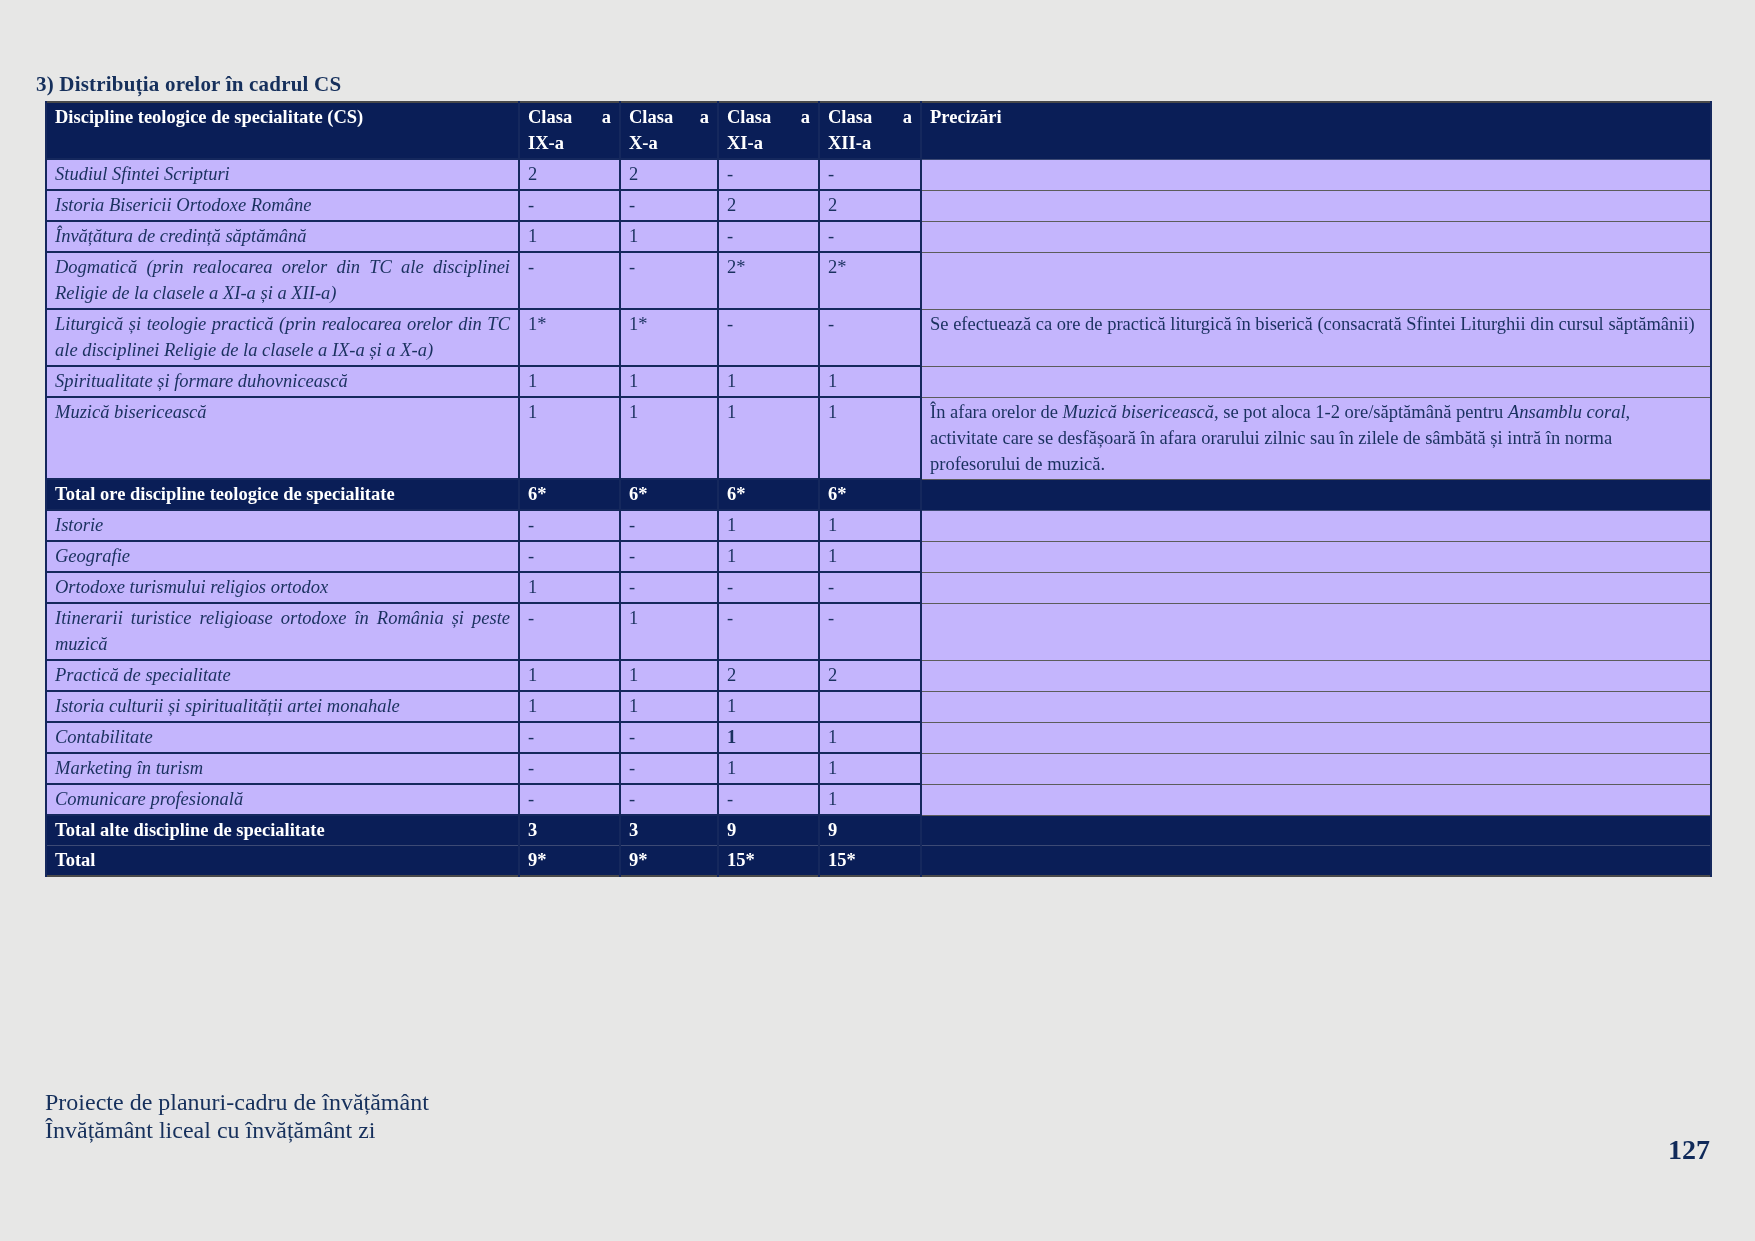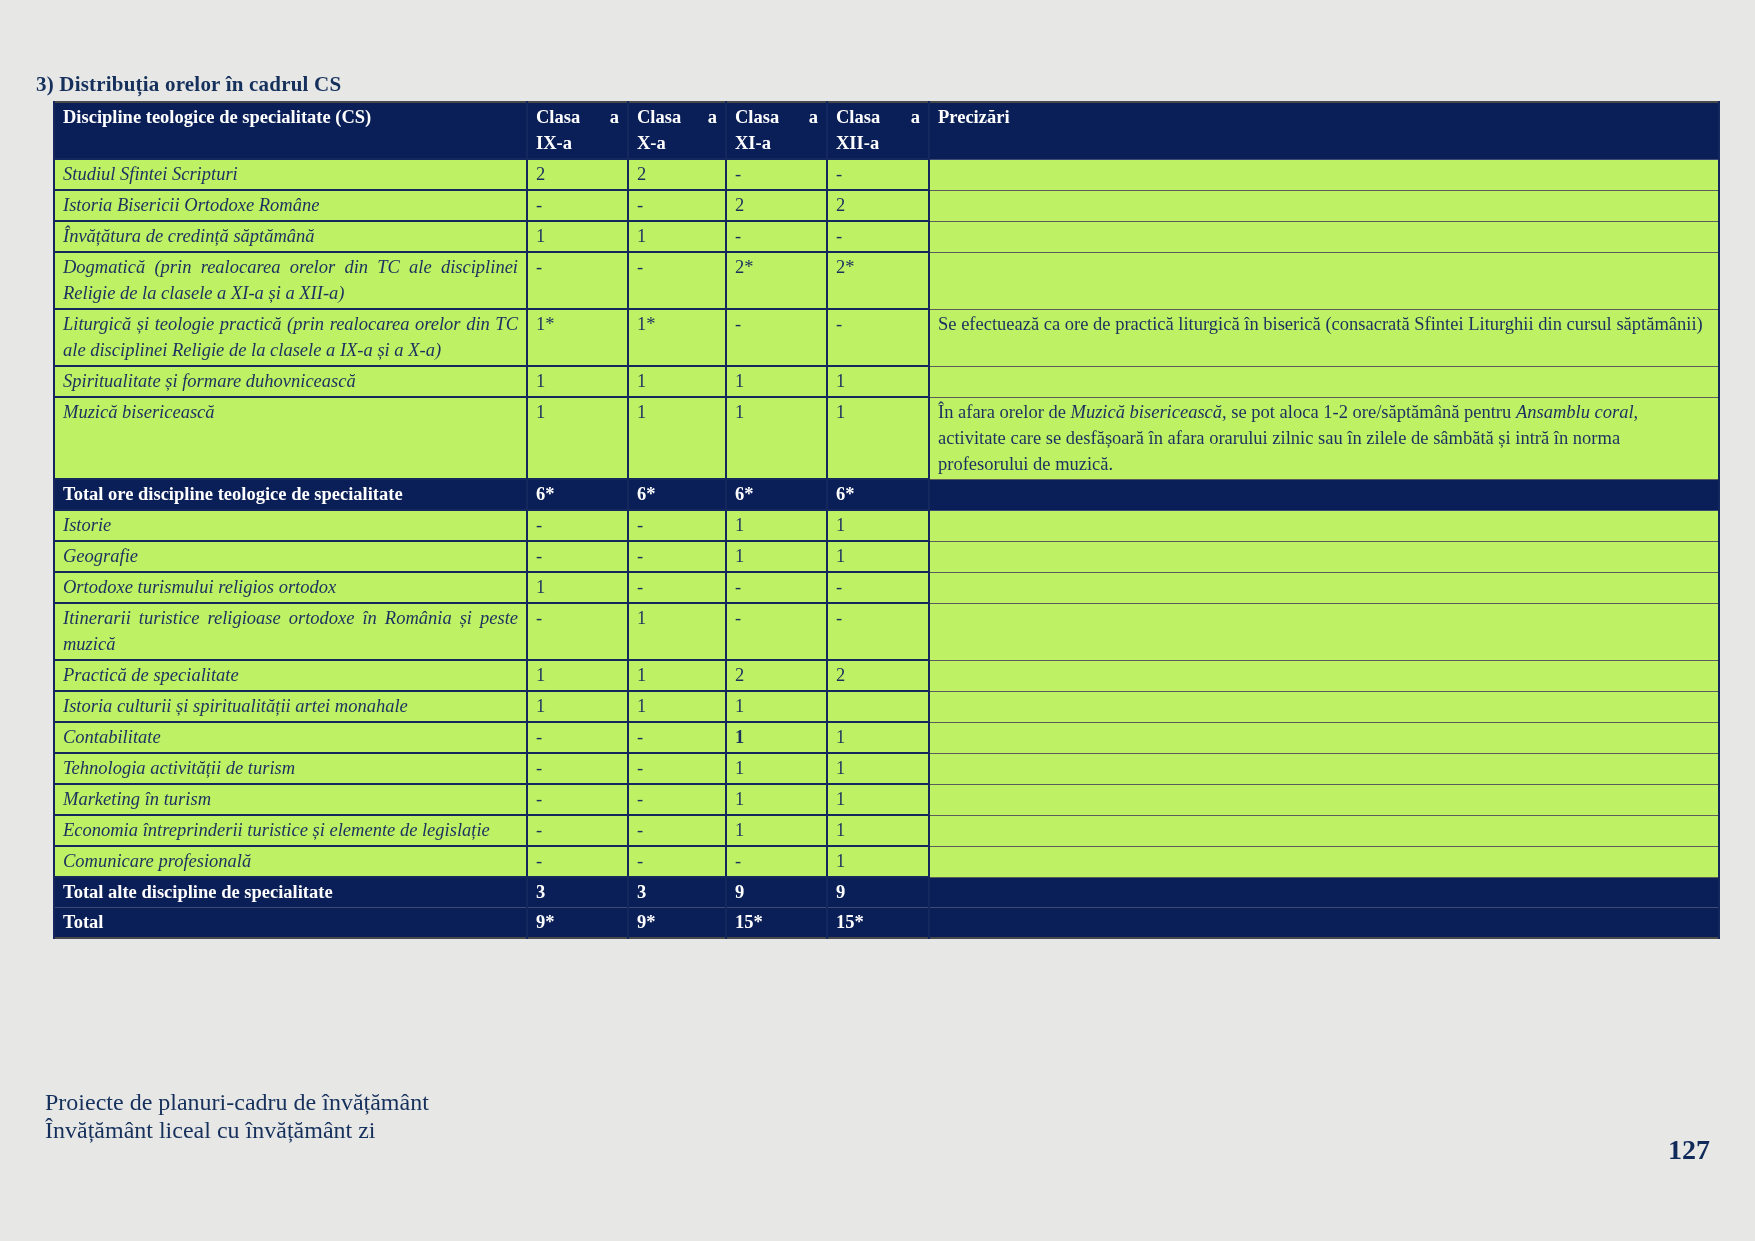--- a/index.html
+++ b/index.html
@@ -9,21 +9,21 @@
     font-family:"Liberation Serif","DejaVu Serif",serif;
     color:#1a315f;
   }
   .doc-title{
     position:absolute;left:36px;top:72px;
     font-size:21px;font-weight:bold;color:#16305c;letter-spacing:.2px;
   }
   table.cs{
     position:absolute;left:45px;top:101px;width:1665px;
     border-collapse:collapse;table-layout:fixed;
-    background:#bef264;border:2px solid #4a4a4a;margin-left:8px;
+    background:#c4b5fd;border:2px solid #4a4a4a;
   }
   td{
     border:2px solid #15285d;
     vertical-align:top;
     padding:1px 8px 2px 8px;
     font-size:18.5px;line-height:26px;
     overflow:hidden;
   }
   td.disc{font-style:italic;text-align:justify;}
   td.num{font-style:normal;}
@@ -185,37 +185,21 @@
       </tr>
       <tr>
         <td class="disc">Contabilitate</td>
         <td class="num">-</td>
         <td class="num">-</td>
         <td class="num b">1</td>
         <td class="num">1</td>
         <td class="prec"></td>
       </tr>
       <tr>
-        <td class="disc">Tehnologia activității de turism</td>
-        <td class="num">-</td>
-        <td class="num">-</td>
-        <td class="num">1</td>
-        <td class="num">1</td>
-        <td class="prec"></td>
-      </tr>
-      <tr>
         <td class="disc">Marketing în turism</td>
-        <td class="num">-</td>
-        <td class="num">-</td>
-        <td class="num">1</td>
-        <td class="num">1</td>
-        <td class="prec"></td>
-      </tr>
-      <tr>
-        <td class="disc">Economia întreprinderii turistice și elemente de legislație</td>
         <td class="num">-</td>
         <td class="num">-</td>
         <td class="num">1</td>
         <td class="num">1</td>
         <td class="prec"></td>
       </tr>
       <tr>
         <td class="disc">Comunicare profesională</td>
         <td class="num">-</td>
         <td class="num">-</td>

